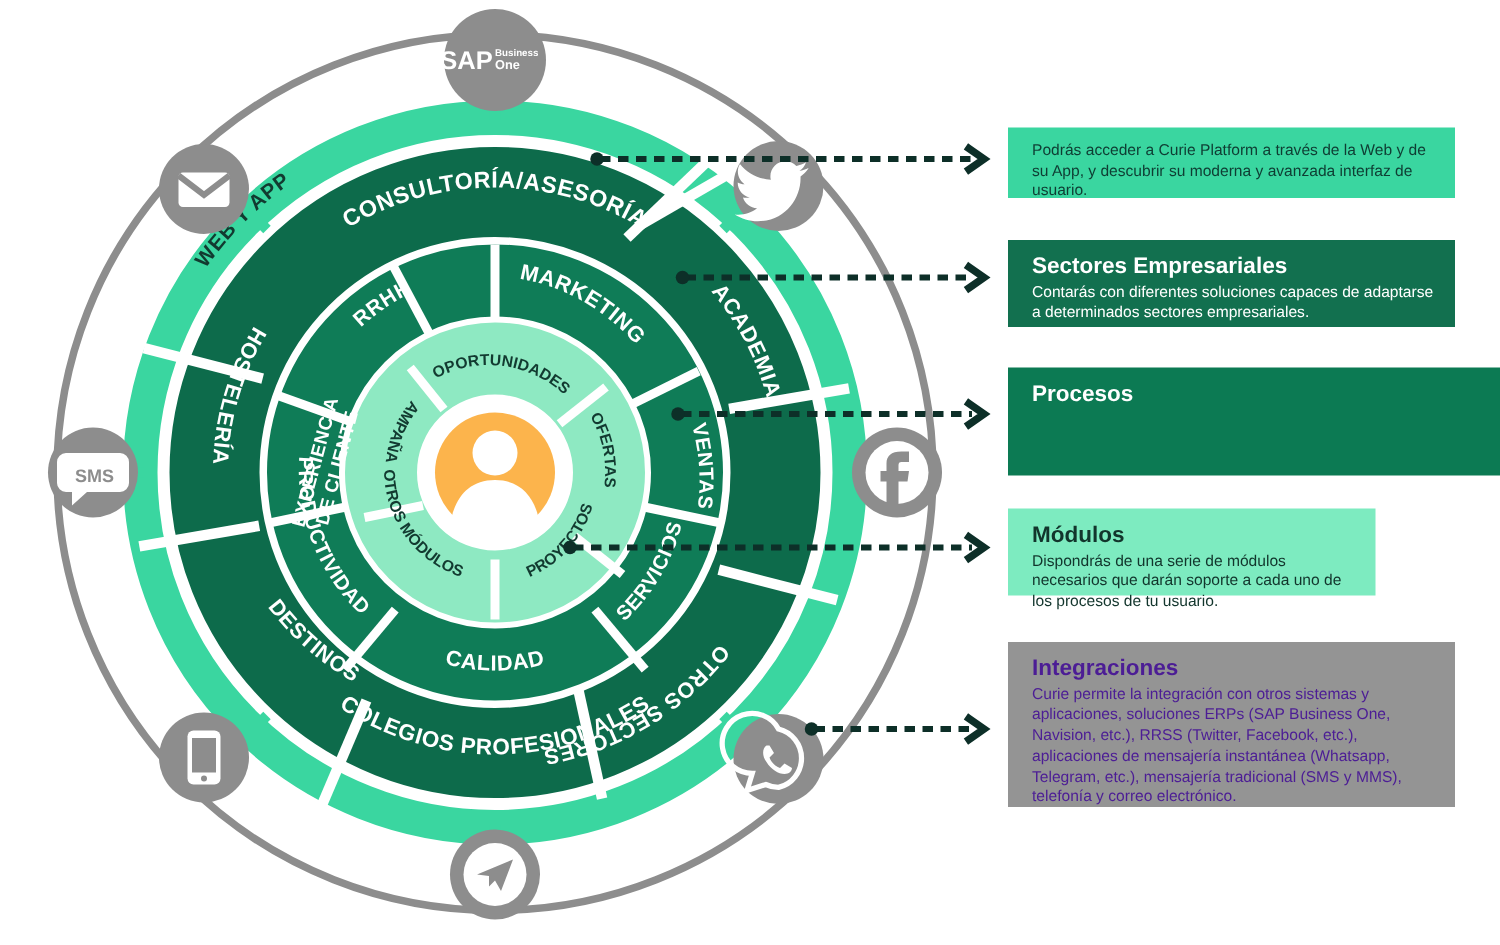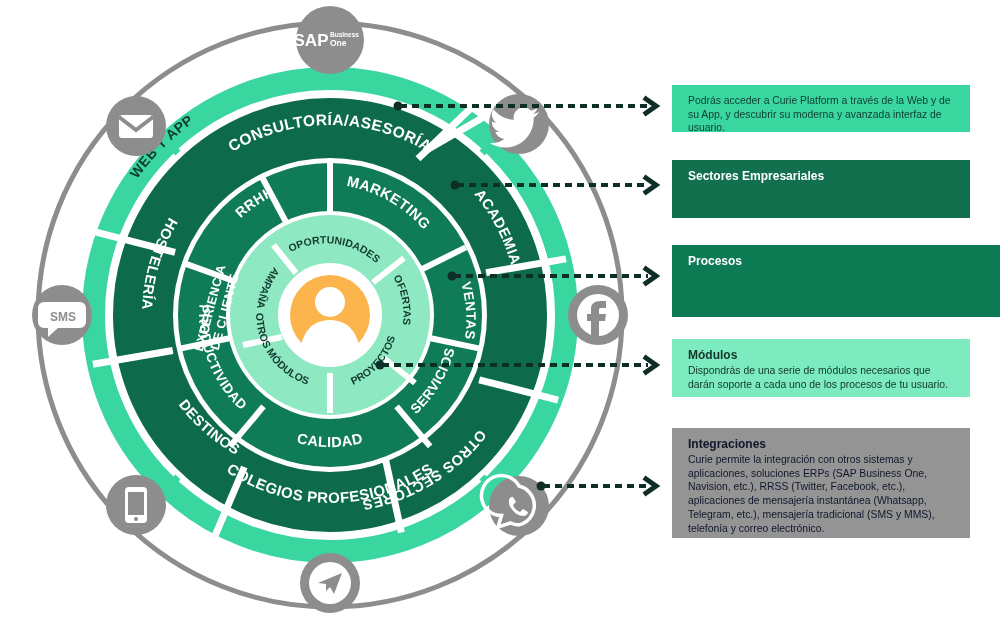--- a/index.html
+++ b/index.html
@@ -2,29 +2,29 @@
 <html><head>
 <meta charset="utf-8">
 <style>
   html,body{margin:0;padding:0;background:#ffffff;}
   body{width:1000px;height:630px;position:relative;overflow:hidden;
        font-family:"Liberation Sans","DejaVu Sans",sans-serif;}
   #stage{position:absolute;inset:0;width:1000px;height:630px;}
   svg#wheel{position:absolute;left:0;top:0;width:1000px;height:630px;}
 
   .panel{position:absolute;box-sizing:border-box;padding:9px 14px 11px 16px;}
-  .panel .ttl{font-size:12px;font-weight:bold;line-height:1.25;margin:0 0 1px 0;}
+  .panel .ttl{font-size:15px;font-weight:bold;line-height:1.25;margin:0 0 1px 0;}
   .panel .bdy{font-size:10.4px;line-height:1.32;margin:0;}
 
   .p-web{background:#3ad6a0;color:#0f3d33;}
   .p-web .bdy{color:#0f3d33;}
   .p-sec{background:#12704f;color:#ffffff;}
   .p-pro{background:#0c7a53;color:#ffffff;}
   .p-mod{background:#7debc0;color:#12352c;}
-  .p-int{background:#949494;color:#0f172a;}
+  .p-int{background:#949494;color:#4c1d95;}
 
   .ringtext{font-weight:bold;fill:#ffffff;letter-spacing:.4px;}
   .ringtext-dark{font-weight:bold;fill:#123a30;letter-spacing:.4px;}
   .inner-lbl{font-weight:bold;fill:#123a30;}
   .sapwrap{font-weight:bold;fill:#ffffff;}
 </style>
 </head>
 <body>
 
 <div id="stage">
@@ -266,27 +266,28 @@
       <polyline points="646,479 656,486 646,493"></polyline>
     </g>
   </svg>
 
   <div class="panel p-web" style="left:672px; top:85px; width:298px; height:47px;">
     <p class="bdy">Podrás acceder a Curie Platform a través de la Web y de su App, y descubrir su moderna y avanzada interfaz de usuario.</p>
   </div>
 
   <div class="panel p-sec" style="left:672px; top:160px; width:298px; height:58px;">
     <p class="ttl">Sectores Empresariales</p>
+    <p class="bdy">Contarás con diferentes soluciones capaces de adaptarse a determinados sectores empresariales.</p>
   </div>
 
   <div class="panel p-pro" style="left:672px; top:245px; width:340px; height:72px;">
     <p class="ttl">Procesos</p>
   </div>
 
-  <div class="panel p-mod" style="left:672px; top:339px; width:298px; height:58px;">
+  <div class="panel p-mod" style="left:672px; top:339px; width:245px; height:58px;">
     <p class="ttl">Módulos</p>
     <p class="bdy">Dispondrás de una serie de módulos necesarios que darán soporte a cada uno de los procesos de tu usuario.</p>
   </div>
 
   <div class="panel p-int" style="left:672px; top:428px; width:298px; height:110px;">
     <p class="ttl">Integraciones</p>
     <p class="bdy">Curie permite la integración con otros sistemas y aplicaciones, soluciones ERPs (SAP Business One, Navision, etc.), RRSS (Twitter, Facebook, etc.), aplicaciones de mensajería instantánea (Whatsapp, Telegram, etc.), mensajería tradicional (SMS y MMS), telefonía y correo electrónico.</p>
   </div>
 
 </div>

